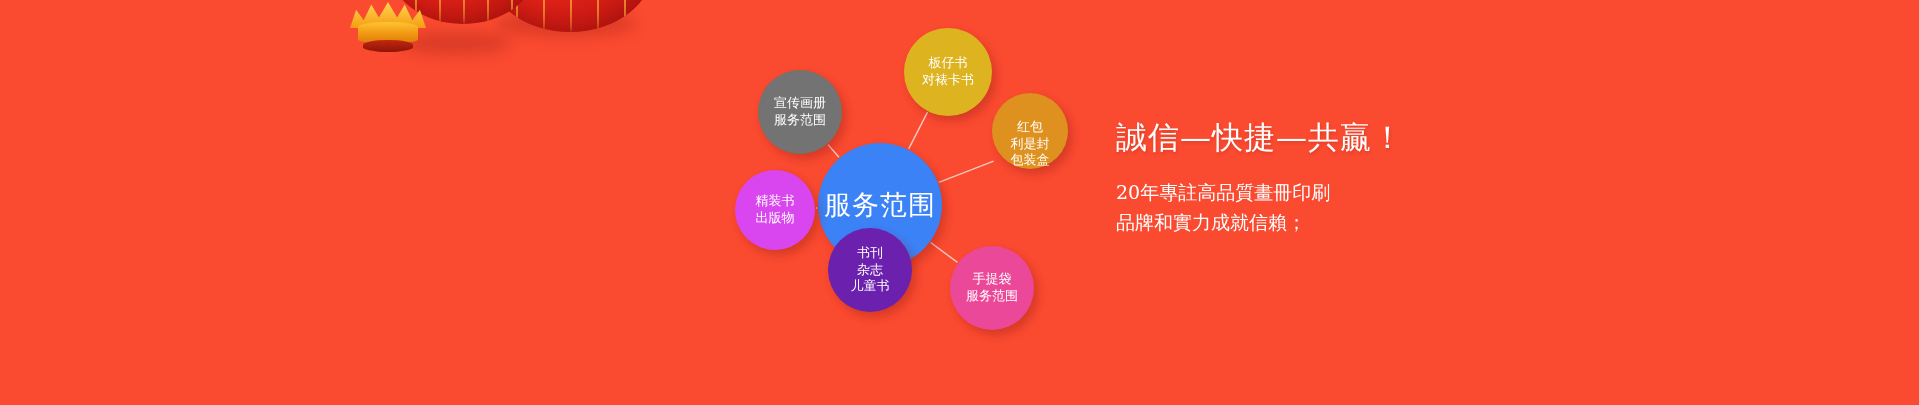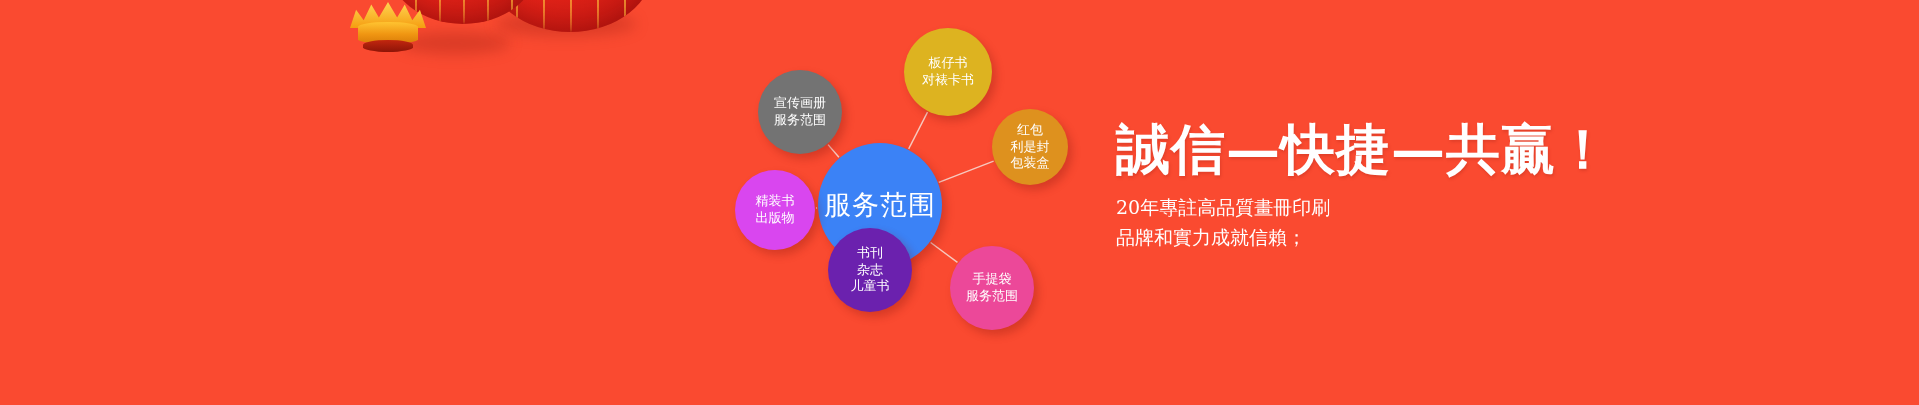--- a/index.html
+++ b/index.html
@@ -128,32 +128,32 @@
   
   #slogan {
     position: absolute;
     left: 1116px;
     top: 120px;
     width: 740px;
     color: #ffffff;
   }
   #slogan .headline {
     font-family: "DejaVu Serif", "Liberation Serif", serif;
-    font-size: 54px;
-    font-weight: 700;
+    font-size: 31px;
+    font-weight: 400;
     line-height: 1.1;
     letter-spacing: 1px;
     white-space: nowrap;
     text-shadow: 1px 2px 3px rgba(150,30,18,0.25);
   }
   #slogan .sub {
     font-family: "DejaVu Serif", "Liberation Serif", serif;
     font-size: 19px;
     line-height: 1.55;
-    margin-top: 14px;
+    margin-top: 24px;
     white-space: nowrap;
   }
 </style>
 </head>
 <body>
 
 <div id="stage">
 
   <div class="lantern-group">
     <div class="lantern-shadow" style="left:22px; top:150px; width:110px; height:22px;"></div>
@@ -198,21 +198,21 @@
         <span class="line">服务范围</span>
       </div>
       <div class="bubble small" style="left: 758px; top: 70px; width: 84px; height: 84px; background: #737373;">
         <span class="line">宣传画册</span>
         <span class="line">服务范围</span>
       </div>
       <div class="bubble small" style="left: 904px; top: 28px; width: 88px; height: 88px; background: rgb(221, 179, 32);">
         <span class="line">板仔书</span>
         <span class="line">对裱卡书</span>
       </div>
-      <div class="bubble small" style="left: 992px; top: 109px; width: 76px; height: 76px; background: rgb(222, 145, 30);">
+      <div class="bubble small" style="left: 992px; top: 93px; width: 76px; height: 76px; background: rgb(222, 145, 30); justify-content: flex-end;">
         <span class="line">红包</span>
         <span class="line">利是封</span>
         <span class="line">包装盒</span>
       </div>
       <div class="bubble small" style="left: 735px; top: 170px; width: 80px; height: 80px; background: #d946ef;">
         <span class="line">精装书</span>
         <span class="line">出版物</span>
       </div>
       <div class="bubble small" style="left: 828px; top: 228px; width: 84px; height: 84px; background: rgb(107, 33, 174); text-align: center;">
         <span class="line">书刊</span>

